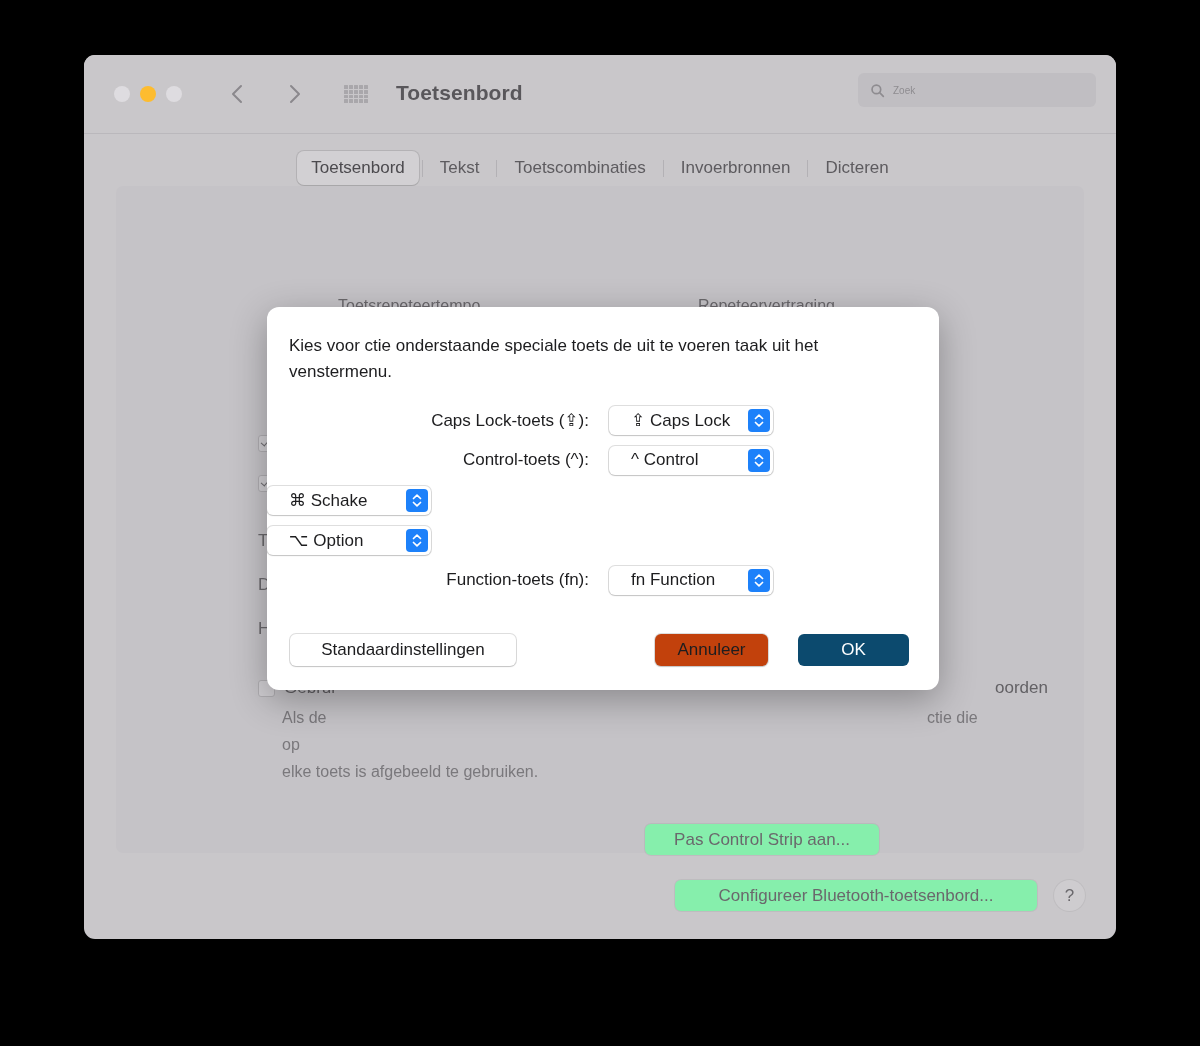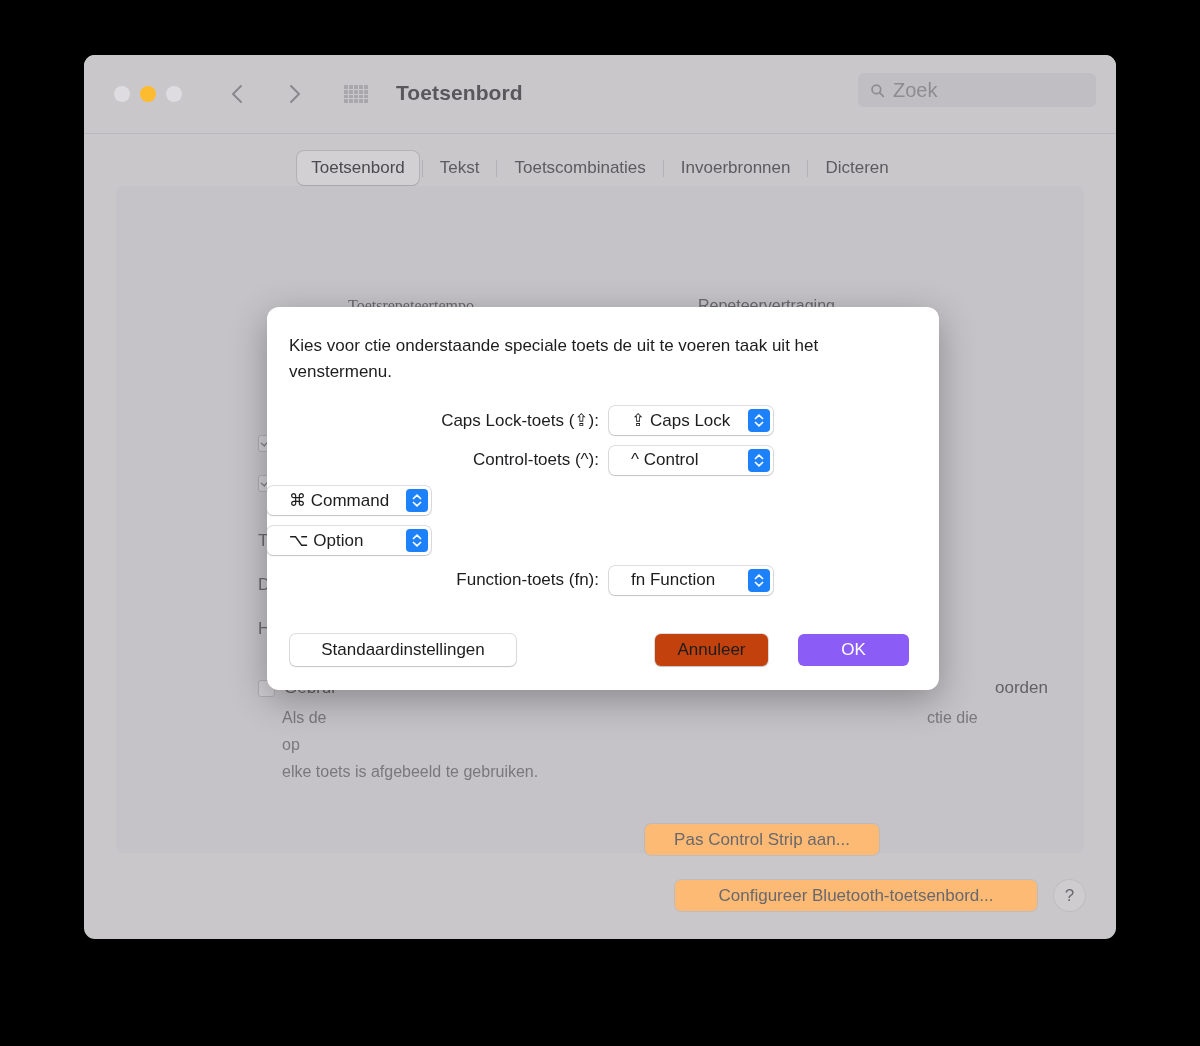--- a/index.html
+++ b/index.html
@@ -92,21 +92,21 @@
     background: #c0bec2;
     border-radius: 6px;
     display: flex;
     align-items: center;
     padding-left: 12px;
     box-sizing: border-box;
   }
   #search-field svg { width: 15px; height: 15px; color: #8e8c90; flex: 0 0 auto;}
   #search-placeholder {
     margin-left: 8px;
-    font-size: 20px;
+    font-size: 10px;
     color: #8e8c90;
   }
 
   
   #tabbar {
     position: absolute;
     left: 0;
     top: 96px;
     width: 100%;
     display: flex;
@@ -143,21 +143,21 @@
     border-radius: 7px;
   }
 
   
   .slider-label {
     position: absolute;
     font-size: 16px;
     color: #6a686c;
     white-space: nowrap;
   }
-  #slider-label-rate  { left: 232px; top: 111px; font-family: Liberation Serif, serif; }
+  #slider-label-rate  { left: 222px; top: 111px; }
   #slider-label-delay { left: 582px; top: 111px; }
 
   .slider {
     position: absolute;
     top: 152px;
     height: 22px;
   }
   #slider-rate  { left: 203px; width: 228px; }
   #slider-delay { left: 561px; width: 222px; }
   .slider .track {
@@ -231,21 +231,21 @@
     top: 518px;
     width: 700px;
     font-size: 16px;
     color: #7a787c;
     line-height: 27px;
   }
 
   
   .gray-button {
     position: absolute;
-    background: #fdba74;
+    background: #86efac;
     border-radius: 6px;
     font-size: 17px;
     color: #6a686c;
     display: flex;
     align-items: center;
     justify-content: center;
     box-shadow: 0 0 0 1px rgba(0,0,0,0.05);
     white-space: nowrap;
   }
   #btn-control-strip {
@@ -303,21 +303,21 @@
     width: 100%;
   }
   .key-row {
     display: flex;
     align-items: center;
     height: 40px;
   }
   .key-row-label {
     width: 342px;
     text-align: right;
-    padding-right: 10px;
+    padding-right: 20px;
     font-size: 17px;
     color: #1d1d1f;
     box-sizing: border-box;
     white-space: nowrap;
   }
   .popup-button {
     width: 164px;
     height: 29px;
     background: #ffffff;
     border-radius: 6px;
@@ -380,21 +380,21 @@
   #btn-cancel {
     right: 171px;
     width: 113px;
     background: #c2410c;
     color: #1d1d1f;
     box-shadow: 0 0 0 1px rgba(0,0,0,0.13), 0 1px 1.5px rgba(0,0,0,0.12);
   }
   #btn-ok {
     right: 30px;
     width: 111px;
-    background: #8b5cf6;
+    background: #0c4a6e;
     color: #ffffff;
   }
 </style>
 </head>
 <body>
 
 <div id="prefs-window">
 
   <div id="titlebar">
     <div class="traffic" id="tl-close"></div>
@@ -550,21 +550,21 @@
             </svg>
           <svg viewBox="0 0 10 6" fill="none" stroke="currentColor" stroke-width="1.7" stroke-linecap="round" stroke-linejoin="round">
               <polyline points="1.5,1.5 5,4.8 8.5,1.5"></polyline>
             </svg>
         </span>
       </div>
     </div>
 
     <div class="key-row">
       <div class="popup-button">
-        <span class="popup-value">⌘ Command</span>
+        <span class="popup-value">⌘ Schake</span>
         <span class="stepper">
           <svg viewBox="0 0 10 6" fill="none" stroke="currentColor" stroke-width="1.7" stroke-linecap="round" stroke-linejoin="round">
               <polyline points="1.5,4.5 5,1.2 8.5,4.5"></polyline>
             </svg>
           <svg viewBox="0 0 10 6" fill="none" stroke="currentColor" stroke-width="1.7" stroke-linecap="round" stroke-linejoin="round">
               <polyline points="1.5,1.5 5,4.8 8.5,1.5"></polyline>
             </svg>
         </span>
       </div>
     </div>

